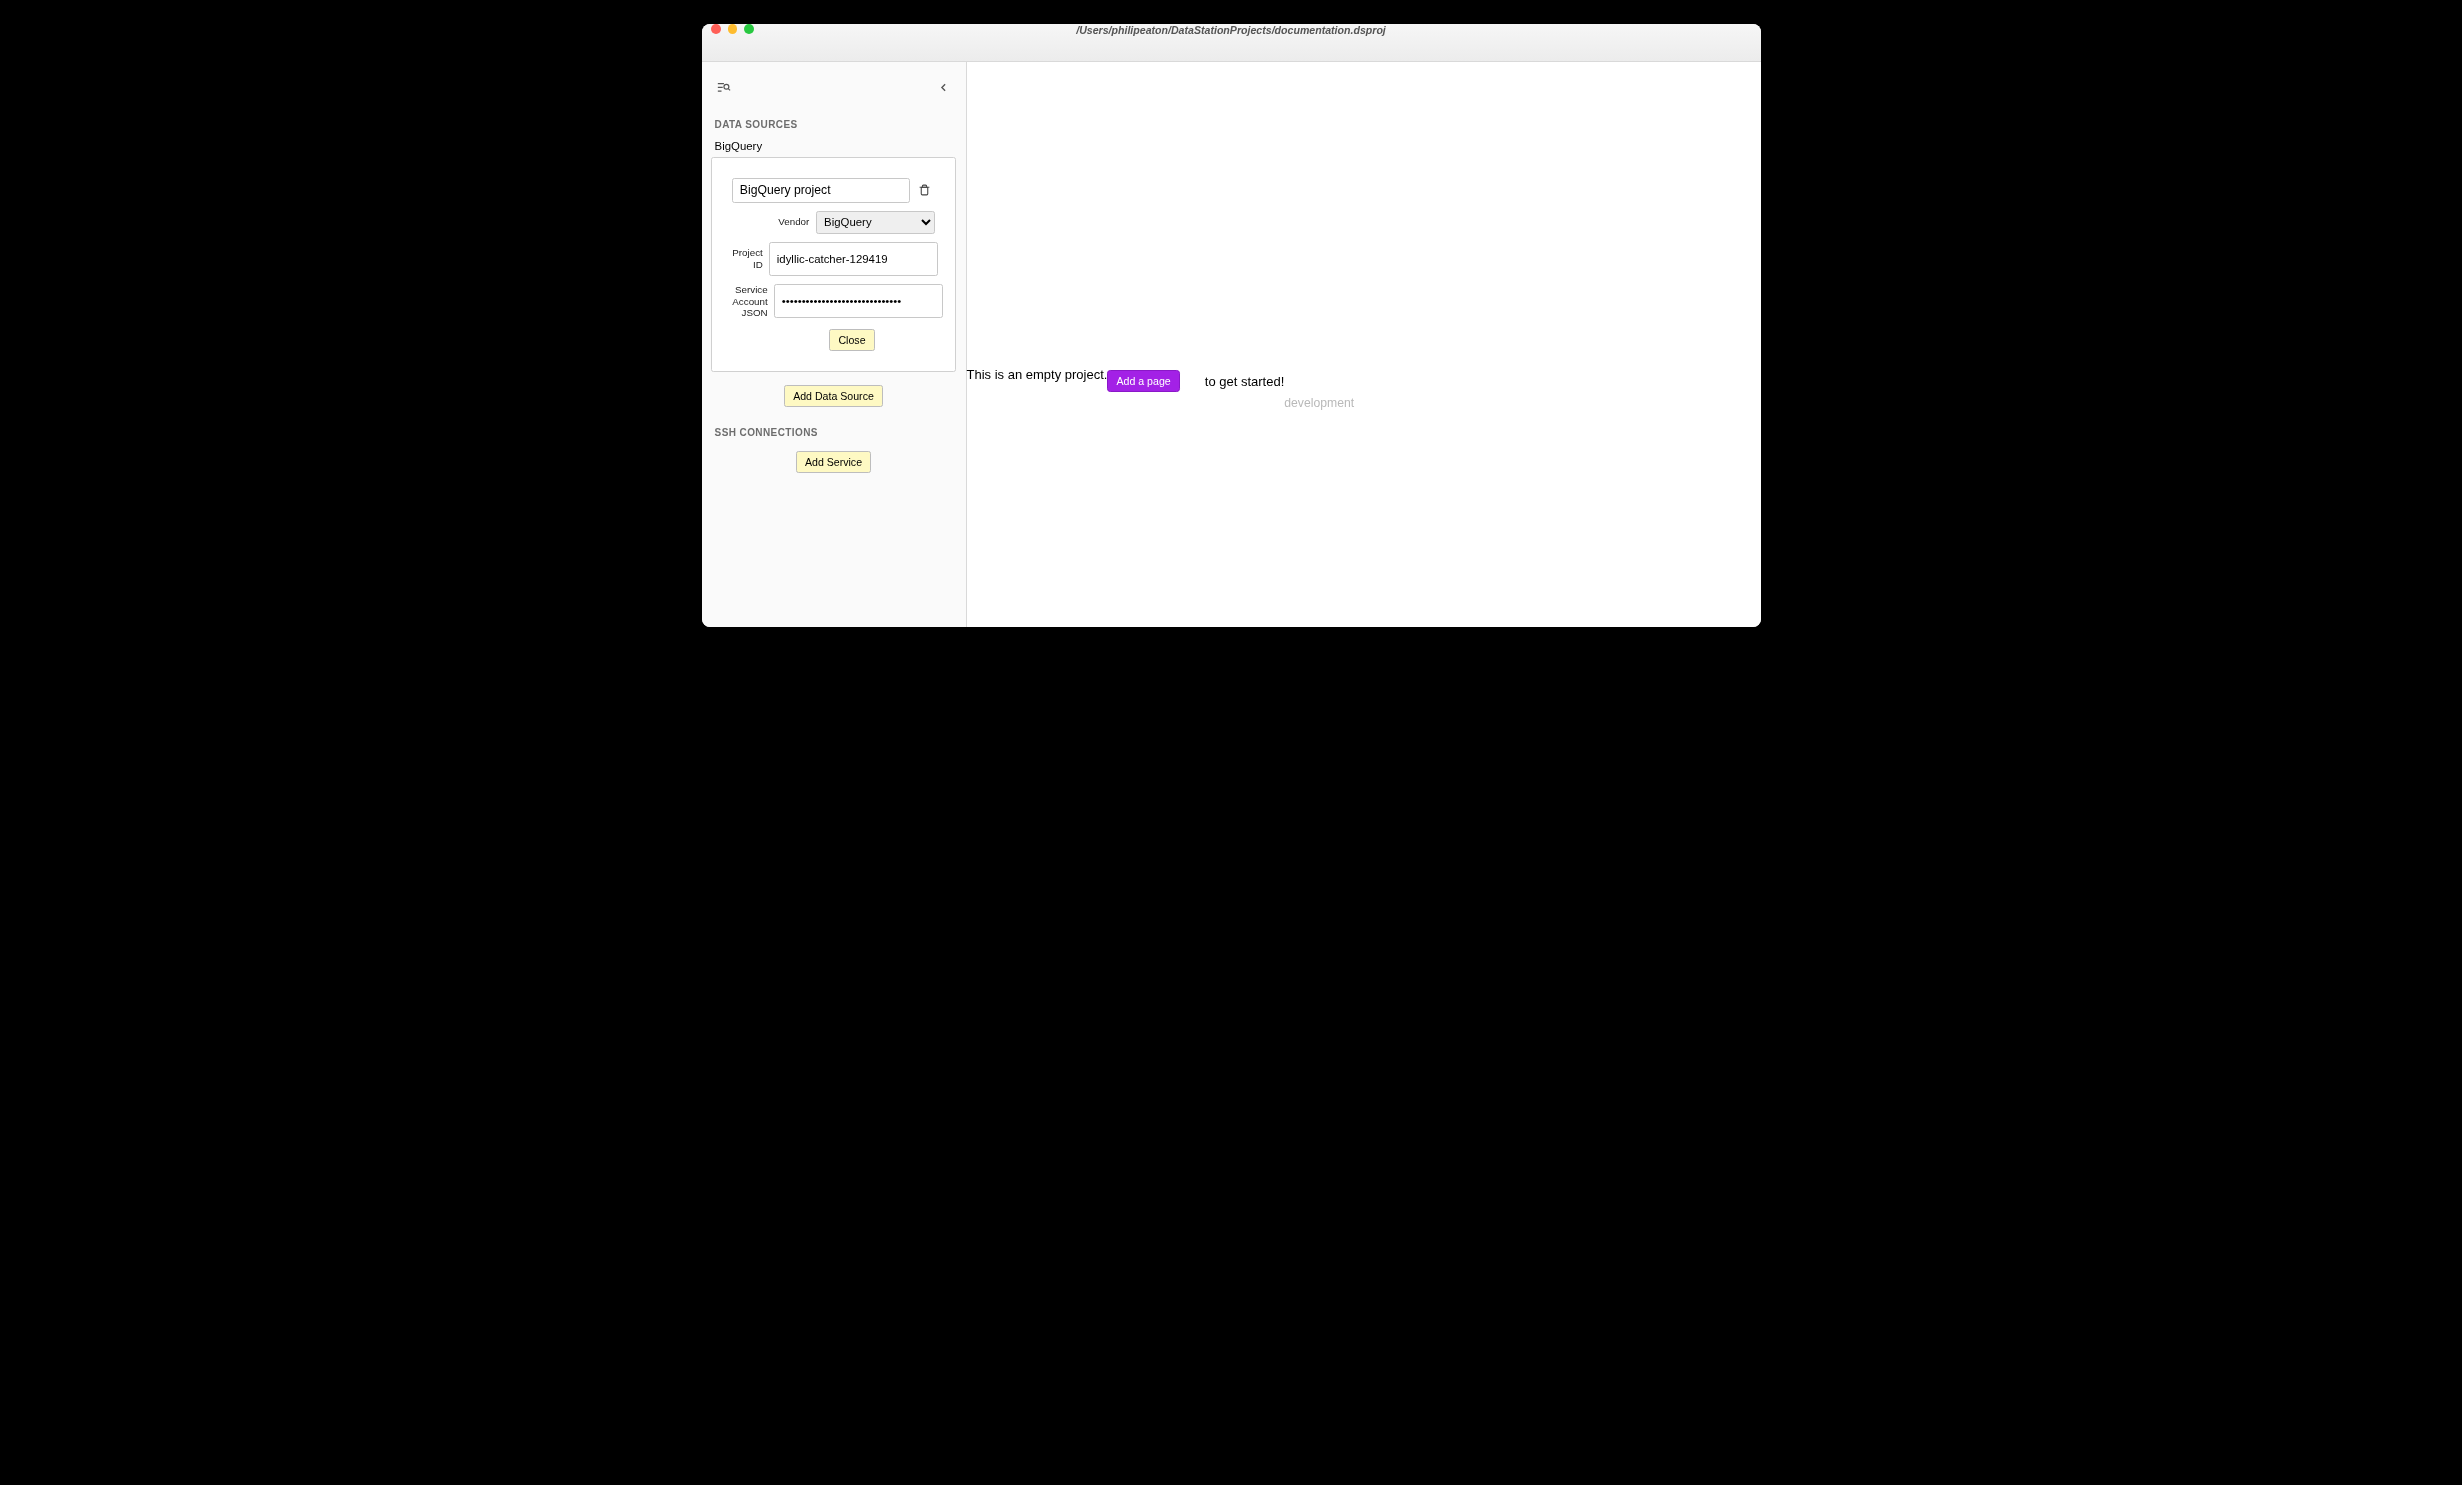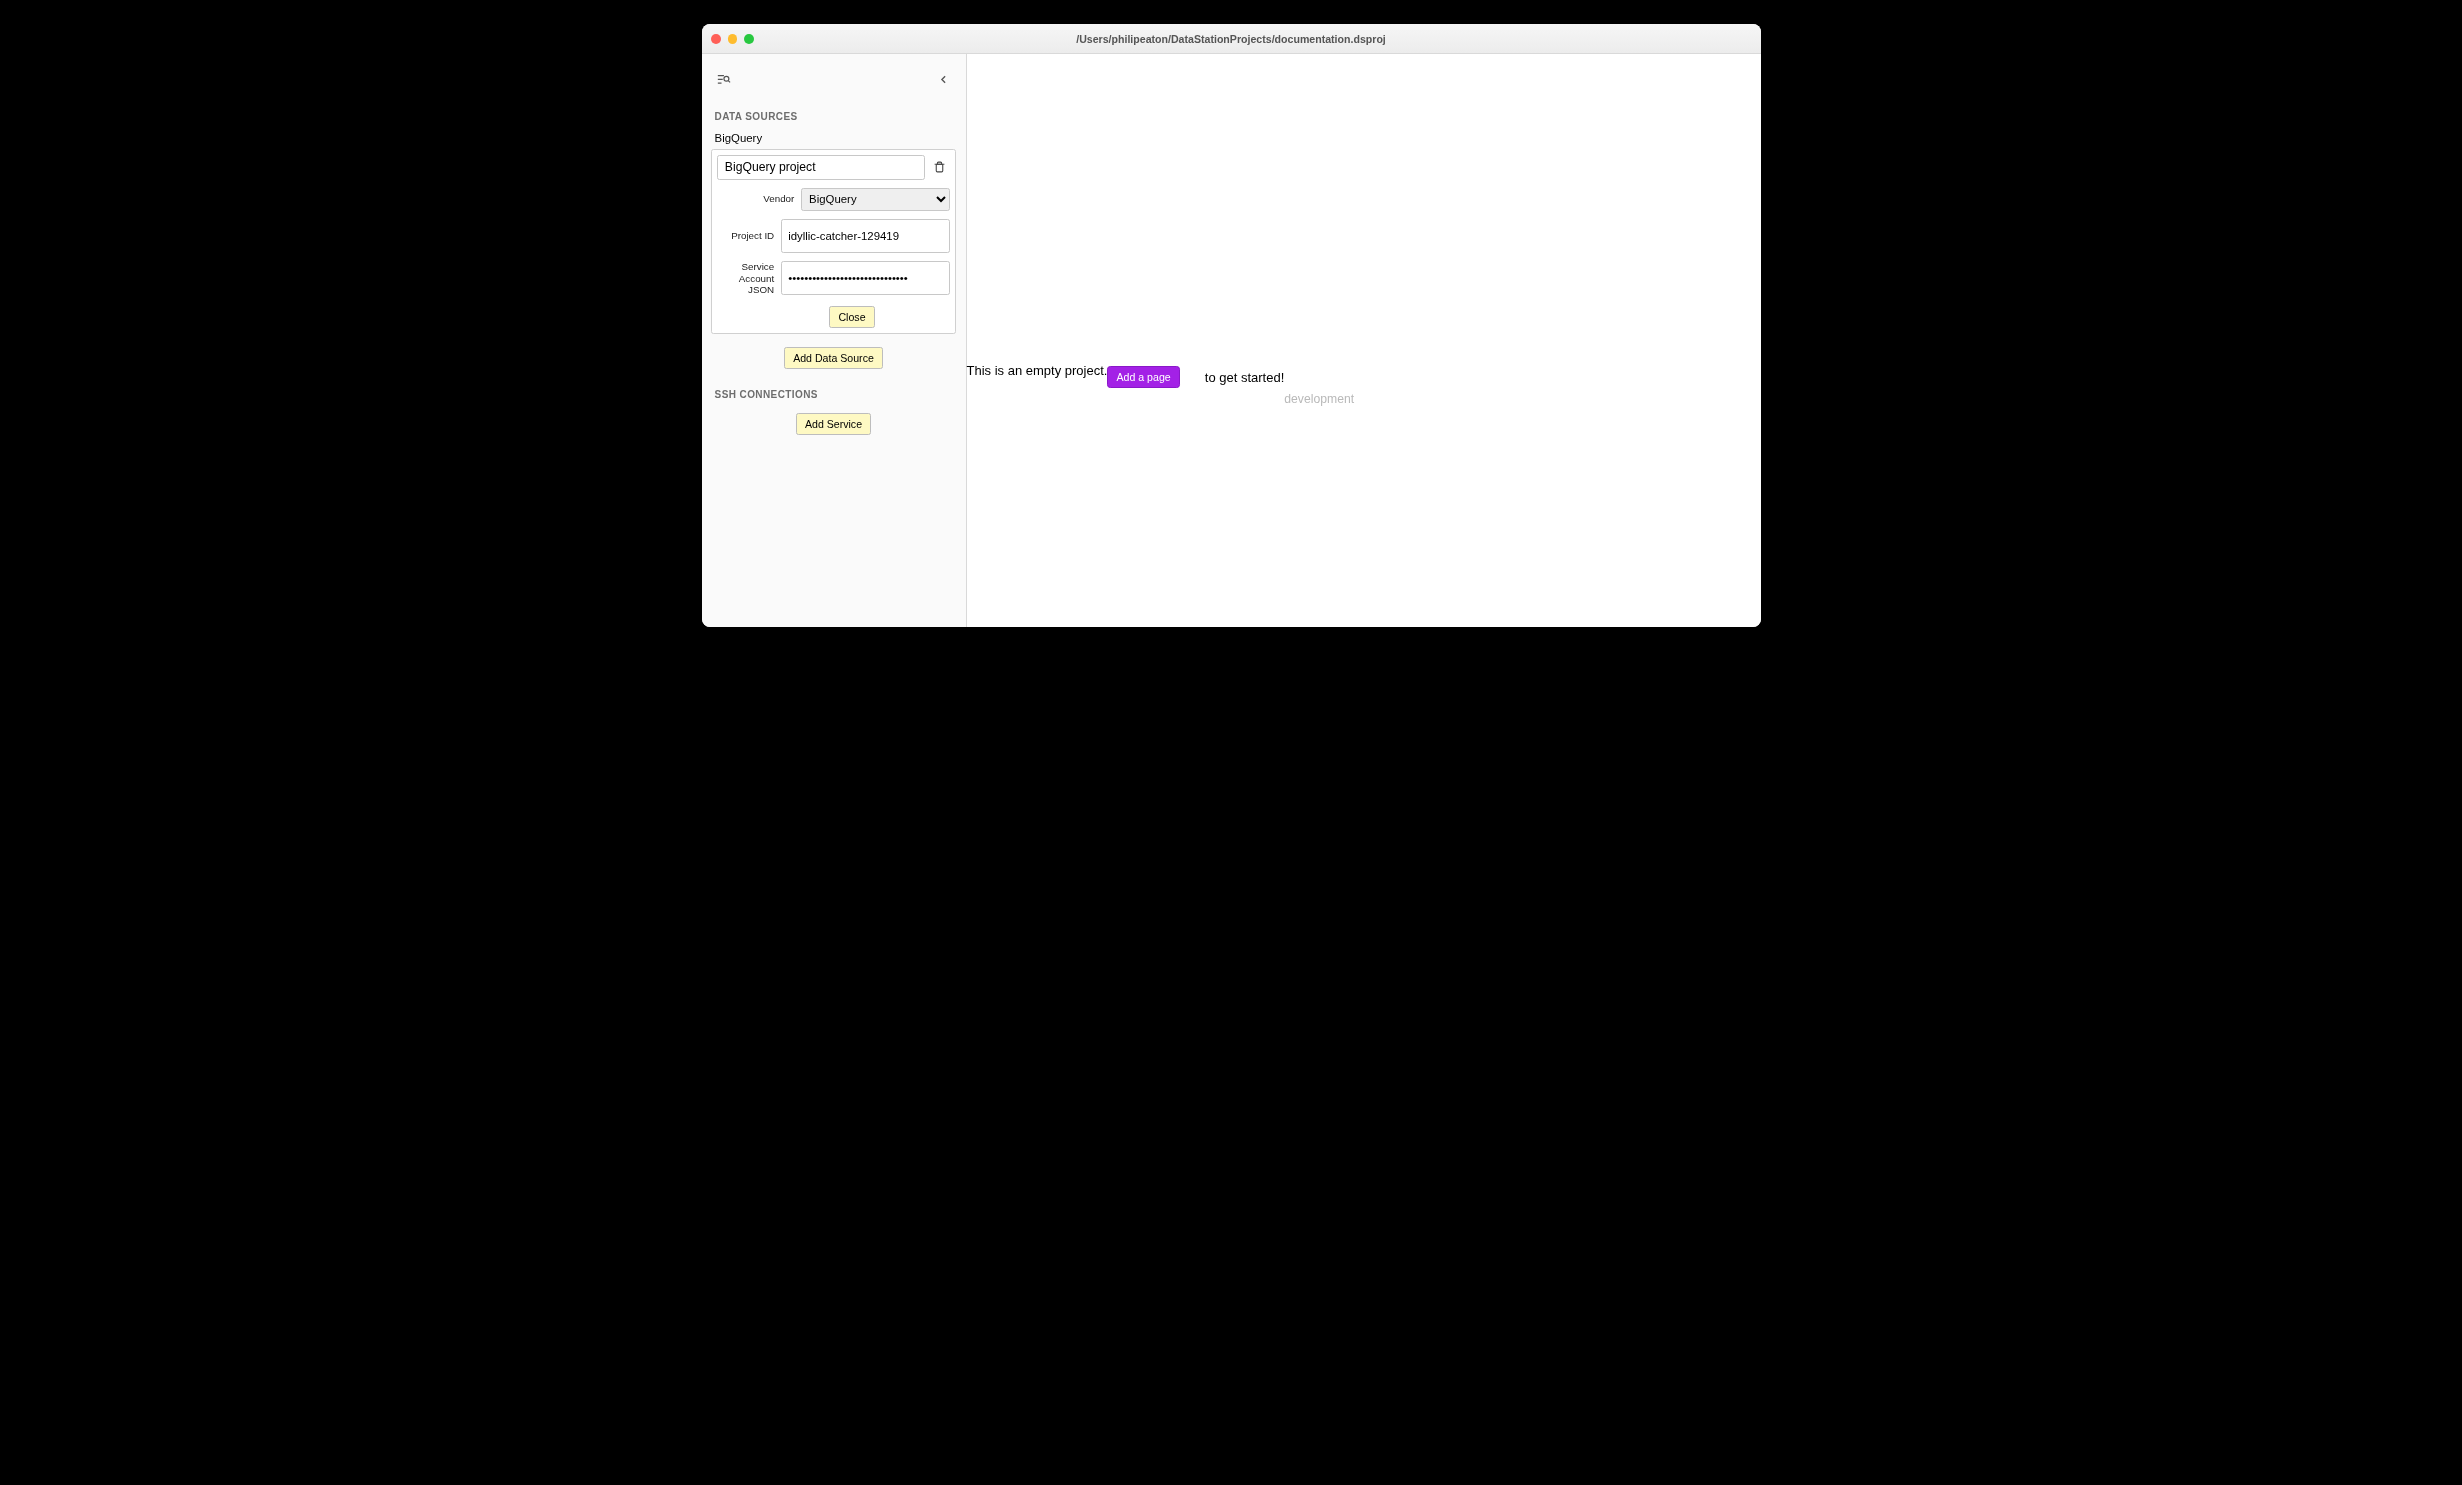--- a/index.html
+++ b/index.html
@@ -19,26 +19,26 @@
     width: 1059px;
     height: 603px;
     background: #fff;
     border-radius: 8.1px;
     overflow: hidden;
     display: flex;
     flex-direction: column;
     box-shadow: 0 16.3px 49px rgba(0,0,0,0.5);
   }
   .titlebar {
-    height: 30px;
+    height: 38px;
     background: linear-gradient(#f6f6f6, #ececec);
     border-bottom: 0.8px solid #d9d9d9;
     display: flex;
-    align-items: center;
     position: relative;
+    font-style: italic;
   }
   .traffic-lights {
     display: flex;
     gap: 6.5px;
     padding-left: 9.8px;
   }
   .traffic-lights span {
     width: 9.8px; height: 9.8px; border-radius: 50%;
     display: inline-block;
   }
@@ -90,21 +90,21 @@
   }
   .source-label {
     font-size: 11.4px;
     color: #000;
     margin: 3.3px 3.3px 4.9px 3.3px;
   }
   .data-source-card {
     border: 0.8px solid #d0d0d0;
     background: #fff;
     border-radius: 2.4px;
-    padding: 5px;
+    padding: 20px;
   }
   .card-row-top {
     display: flex;
     align-items: center;
     gap: 4.9px;
   }
   .input-text {
     flex: 1;
     height: 24.4px;
     font-size: 12.2px;

